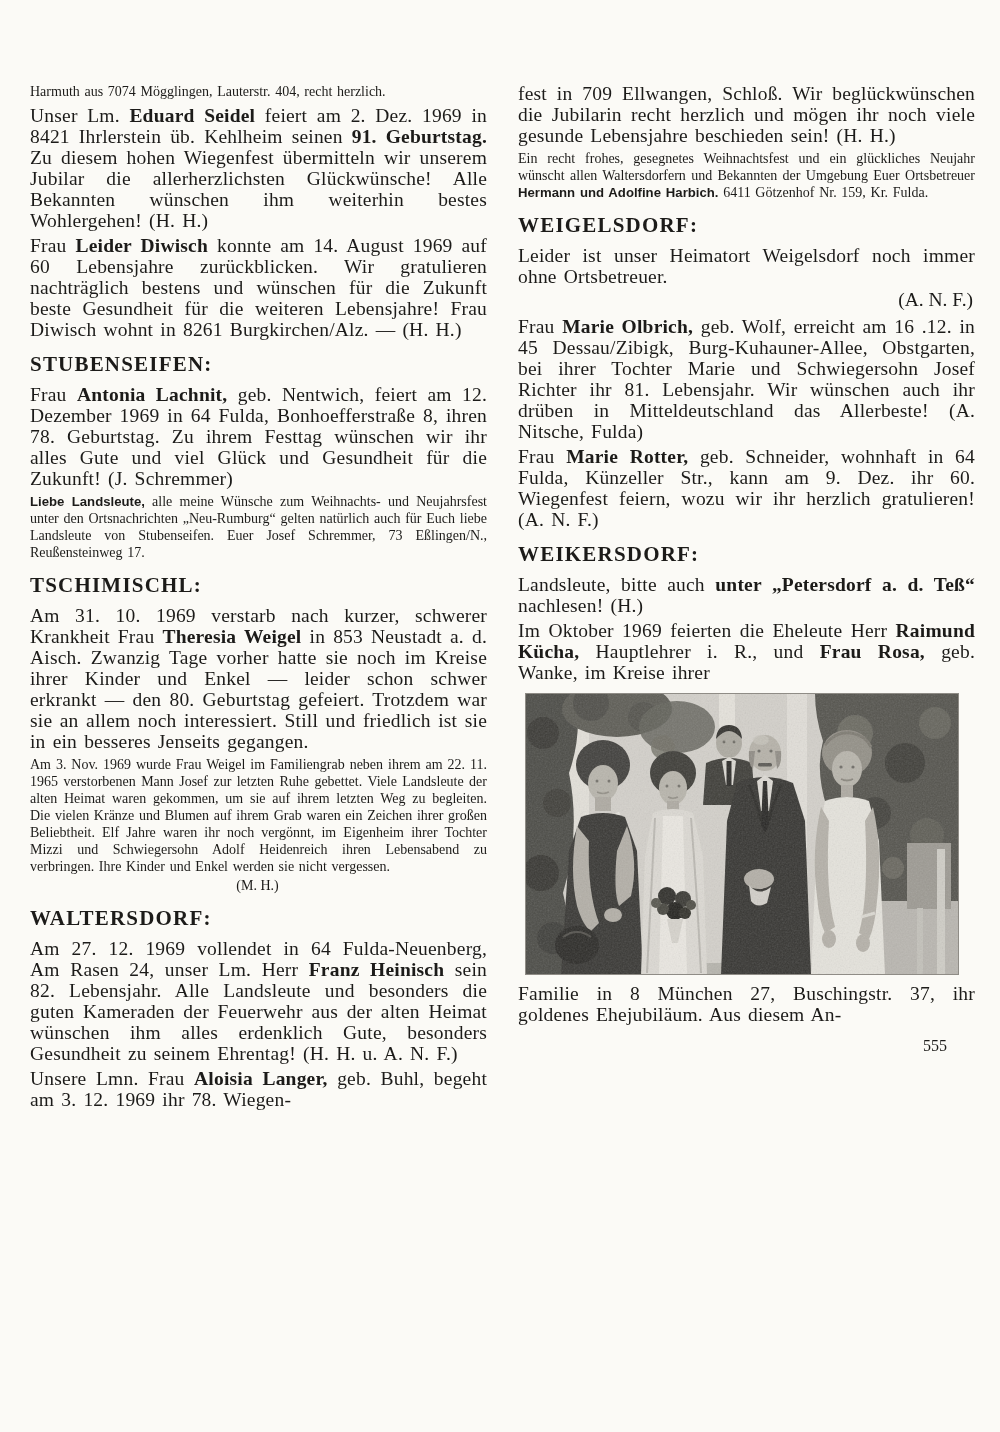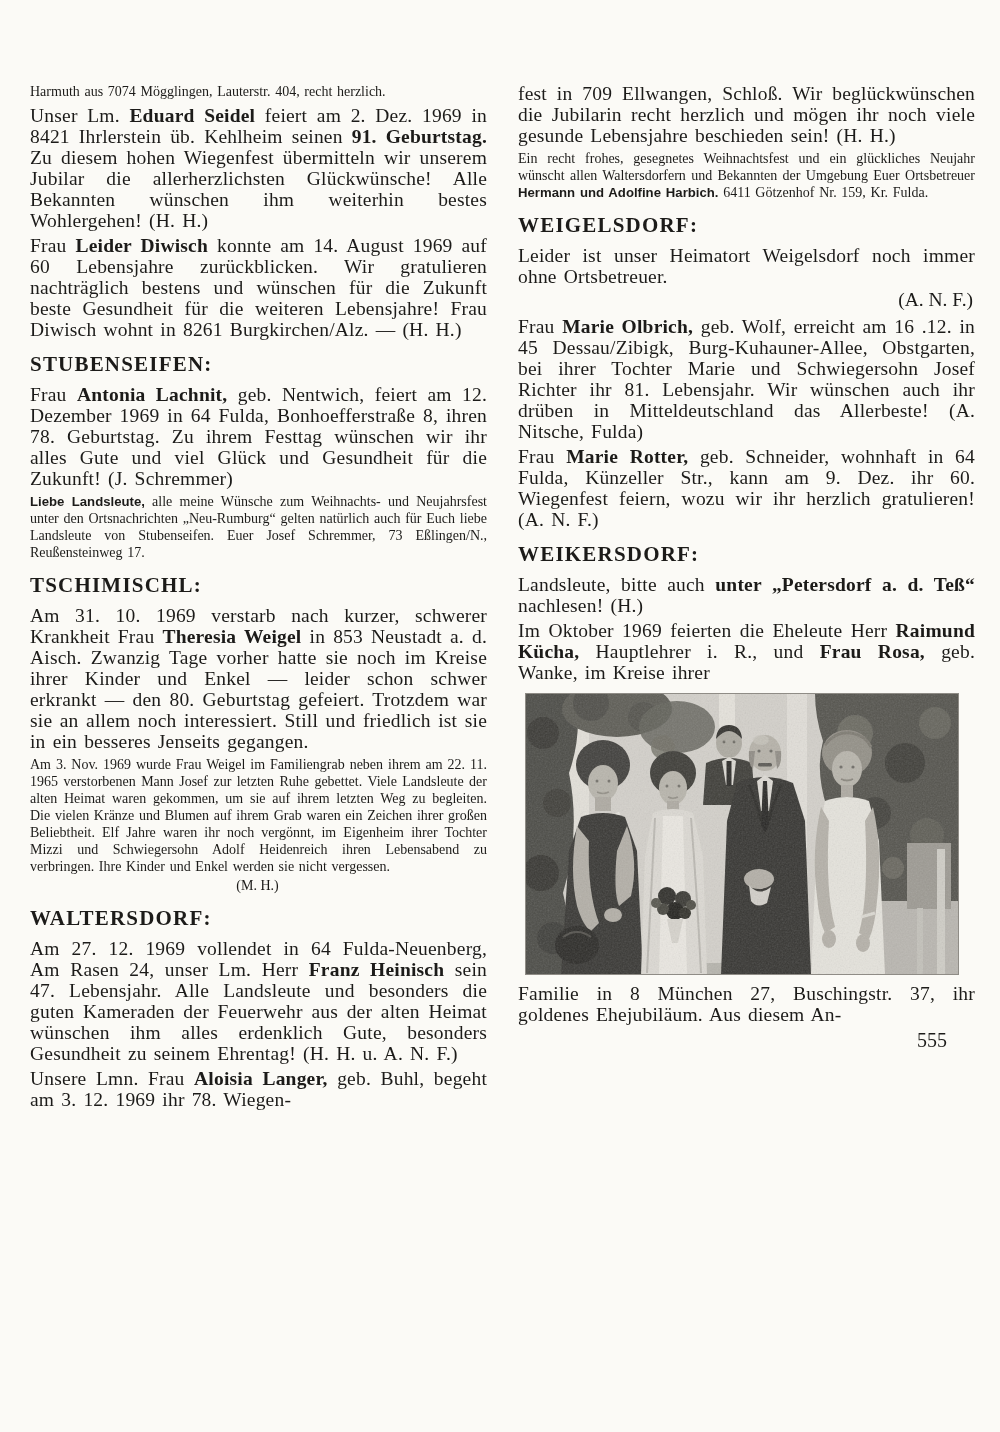--- a/index.html
+++ b/index.html
@@ -53,45 +53,45 @@
   }
   .b{font-weight:bold;}
   .sans{font-weight:bold;font-family:"Liberation Sans", sans-serif;font-size:0.94em;letter-spacing:0;}
   .photo-figure{
     margin:10px 0 8px 7px;
     width:434px;height:282px;
     line-height:0;
   }
   .photo-figure svg{display:block;width:434px;height:282px;}
   .page-number{
-    font-size:20px;
+    font-size:16px;
     text-align:right;
     padding-right:28px;
-    margin-top:4px;
+    margin-top:12px;
   }
 </style>
 </head>
 <body>
 
 <div class="page">
   <div class="columns">
 
     <div class="col">
       <p class="small"><span>Harmuth aus 7074 Mögglingen, Lauterstr. 404, recht herzlich.</span></p>
       <p class="body"><span>Unser Lm. </span><span class="b">Eduard Seidel</span><span> feiert am 2. Dez. 1969 in 8421 Ihrlerstein üb. Kehlheim seinen </span><span class="b">91. Geburtstag.</span><span> Zu diesem hohen Wiegenfest übermitteln wir unserem Jubilar die allerherzlichsten Glückwünsche! Alle Bekannten wünschen ihm weiterhin bestes Wohlergehen! (H. H.)</span></p>
       <p class="body"><span>Frau </span><span class="b">Leider Diwisch</span><span> konnte am 14. August 1969 auf 60 Lebensjahre zurückblicken. Wir gratulieren nachträglich bestens und wünschen für die Zukunft beste Gesundheit für die weiteren Lebensjahre! Frau Diwisch wohnt in 8261 Burgkirchen/Alz. — (H. H.)</span></p>
       <h2 class="header">STUBENSEIFEN:</h2>
       <p class="body"><span>Frau </span><span class="b">Antonia Lachnit,</span><span> geb. Nentwich, feiert am 12. Dezember 1969 in 64 Fulda, Bonhoefferstraße 8, ihren 78. Geburtstag. Zu ihrem Festtag wünschen wir ihr alles Gute und viel Glück und Gesundheit für die Zukunft! (J. Schremmer)</span></p>
       <p class="small"><span class="b sans">Liebe Landsleute,</span><span> alle meine Wünsche zum Weihnachts- und Neujahrsfest unter den Ortsnachrichten „Neu-Rumburg“ gelten natürlich auch für Euch liebe Landsleute von Stubenseifen. Euer Josef Schremmer, 73 Eßlingen/N., Reußensteinweg 17.</span></p>
       <h2 class="header">TSCHIMISCHL:</h2>
       <p class="body"><span>Am 31. 10. 1969 verstarb nach kurzer, schwerer Krankheit Frau </span><span class="b">Theresia Weigel</span><span> in 853 Neustadt a. d. Aisch. Zwanzig Tage vorher hatte sie noch im Kreise ihrer Kinder und Enkel — leider schon schwer erkrankt — den 80. Geburtstag gefeiert. Trotzdem war sie an allem noch interessiert. Still und friedlich ist sie in ein besseres Jenseits gegangen.</span></p>
       <p class="small"><span>Am 3. Nov. 1969 wurde Frau Weigel im Familiengrab neben ihrem am 22. 11. 1965 verstorbenen Mann Josef zur letzten Ruhe gebettet. Viele Landsleute der alten Heimat waren gekommen, um sie auf ihrem letzten Weg zu begleiten. Die vielen Kränze und Blumen auf ihrem Grab waren ein Zeichen ihrer großen Beliebtheit. Elf Jahre waren ihr noch vergönnt, im Eigenheim ihrer Tochter Mizzi und Schwiegersohn Adolf Heidenreich ihren Lebensabend zu verbringen. Ihre Kinder und Enkel werden sie nicht vergessen.</span></p>
       <div class="sig-small">(M. H.)</div>
       <h2 class="header">WALTERSDORF:</h2>
-      <p class="body"><span>Am 27. 12. 1969 vollendet in 64 Fulda-Neuenberg, Am Rasen 24, unser Lm. Herr </span><span class="b">Franz Heinisch</span><span> sein 47. Lebensjahr. Alle Landsleute und besonders die guten Kameraden der Feuerwehr aus der alten Heimat wünschen ihm alles erdenklich Gute, besonders Gesundheit zu seinem Ehrentag! (H. H. u. A. N. F.)</span></p>
+      <p class="body"><span>Am 27. 12. 1969 vollendet in 64 Fulda-Neuenberg, Am Rasen 24, unser Lm. Herr </span><span class="b">Franz Heinisch</span><span> sein 82. Lebensjahr. Alle Landsleute und besonders die guten Kameraden der Feuerwehr aus der alten Heimat wünschen ihm alles erdenklich Gute, besonders Gesundheit zu seinem Ehrentag! (H. H. u. A. N. F.)</span></p>
       <p class="body"><span>Unsere Lmn. Frau </span><span class="b">Aloisia Langer,</span><span> geb. Buhl, begeht am 3. 12. 1969 ihr 78. Wiegen-</span></p>
     </div>
 
     <div class="col">
       <p class="body"><span>fest in 709 Ellwangen, Schloß. Wir beglückwünschen die Jubilarin recht herzlich und mögen ihr noch viele gesunde Lebensjahre beschieden sein! (H. H.)</span></p>
       <p class="small"><span>Ein recht frohes, gesegnetes Weihnachtsfest und ein glückliches Neujahr wünscht allen Waltersdorfern und Bekannten der Umgebung Euer Ortsbetreuer </span><span class="b sans">Hermann und Adolfine Harbich.</span><span> 6411 Götzenhof Nr. 159, Kr. Fulda.</span></p>
       <h2 class="header">WEIGELSDORF:</h2>
       <p class="body"><span>Leider ist unser Heimatort Weigelsdorf noch immer ohne Ortsbetreuer.</span></p>
       <div class="sig-body">(A. N. F.)</div>
       <p class="body"><span>Frau </span><span class="b">Marie Olbrich,</span><span> geb. Wolf, erreicht am 16 .12. in 45 Dessau/Zibigk, Burg-Kuhauner-Allee, Obstgarten, bei ihrer Tochter Marie und Schwiegersohn Josef Richter ihr 81. Lebensjahr. Wir wünschen auch ihr drüben in Mitteldeutschland das Allerbeste! (A. Nitsche, Fulda)</span></p>

